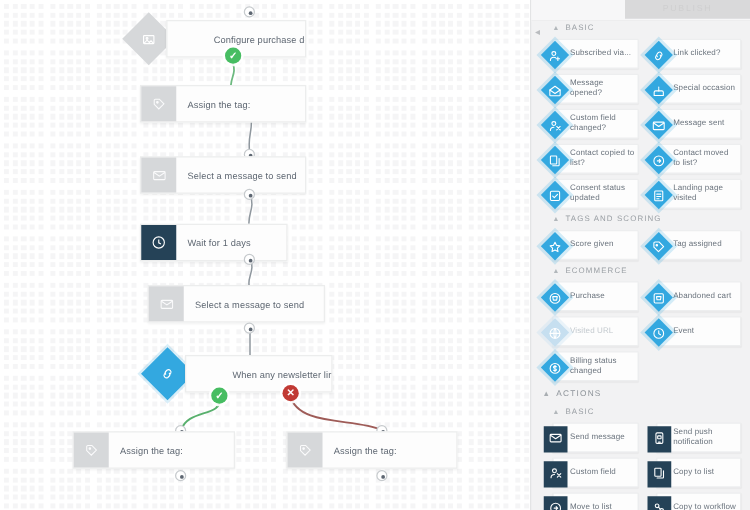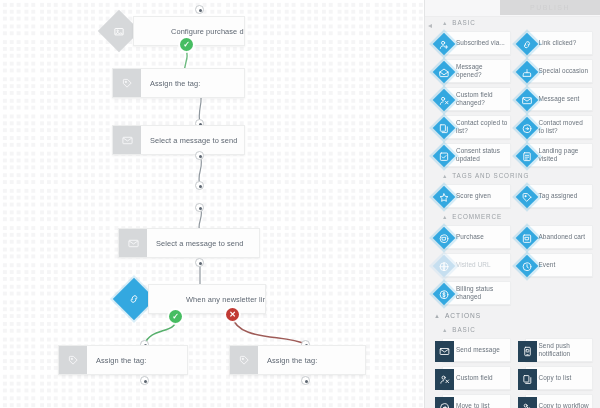--- a/index.html
+++ b/index.html
@@ -220,20 +220,29 @@
         <svg width="11" height="11" viewBox="0 0 24 24" fill="none" stroke="#fbfbfc" stroke-width="1.8">
           <rect x="2" y="5" width="20" height="14" rx="1.5"></rect>
             <path d="M2.5 6.5L12 13l9.5-6.5"></path>
         </svg>
       </div>
       <div class="nlabel">Select a message to send</div>
     </div>
 
     <div class="port" style="left:195px; top:151px;"></div>
     <div class="port" style="left:195px; top:181px;"></div>
+    <div class="node" style="left:112px; top:179px; width:118px;">
+      <div class="nico navy">
+        <svg width="12" height="12" viewBox="0 0 24 24" fill="none" stroke="#ffffff" stroke-width="1.8">
+          <circle cx="12" cy="12" r="9"></circle>
+            <path d="M12 7v5.5l3.5 2"></path>
+        </svg>
+      </div>
+      <div class="nlabel">Wait for 1 days</div>
+    </div>
 
     <div class="port" style="left:195px; top:203px;"></div>
     <div class="port" style="left:195px; top:228px;"></div>
     <div class="node" style="left:118px; top:228px; width:142px;">
       <div class="nico grey">
         <svg width="11" height="11" viewBox="0 0 24 24" fill="none" stroke="#fbfbfc" stroke-width="1.8">
           <rect x="2" y="5" width="20" height="14" rx="1.5"></rect>
             <path d="M2.5 6.5L12 13l9.5-6.5"></path>
         </svg>
       </div>

